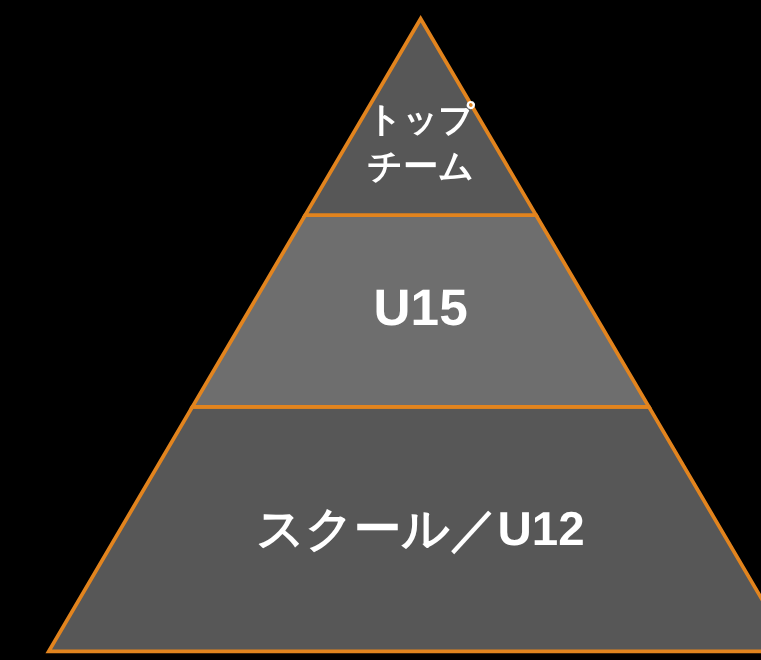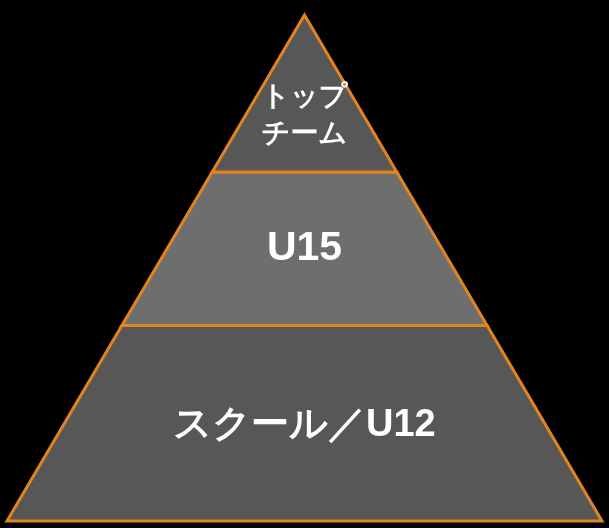--- a/index.html
+++ b/index.html
@@ -7,20 +7,21 @@
     padding: 0;
     width: 609px;
     height: 528px;
     background: #000000;
     overflow: hidden;
   }
   .stage {
     position: relative;
     width: 499px;
     height: 528px;
+    margin-left: 32px;
   }
   svg.pyramid {
     display: block;
     width: 609px;
     height: 528px;
   }
   .tier-shape {
     stroke-width: 3;
     stroke-linejoin: miter;
   }

